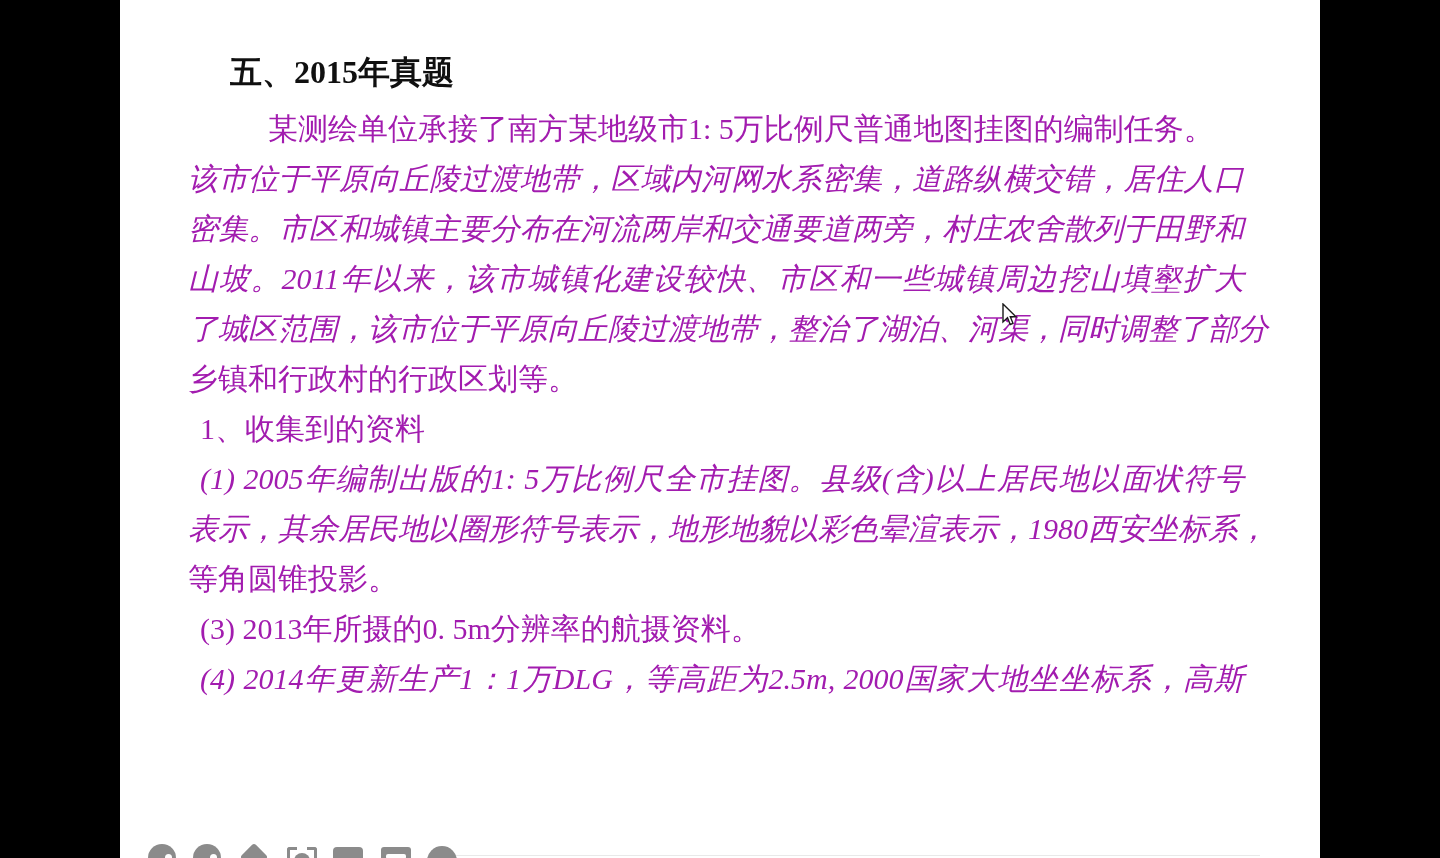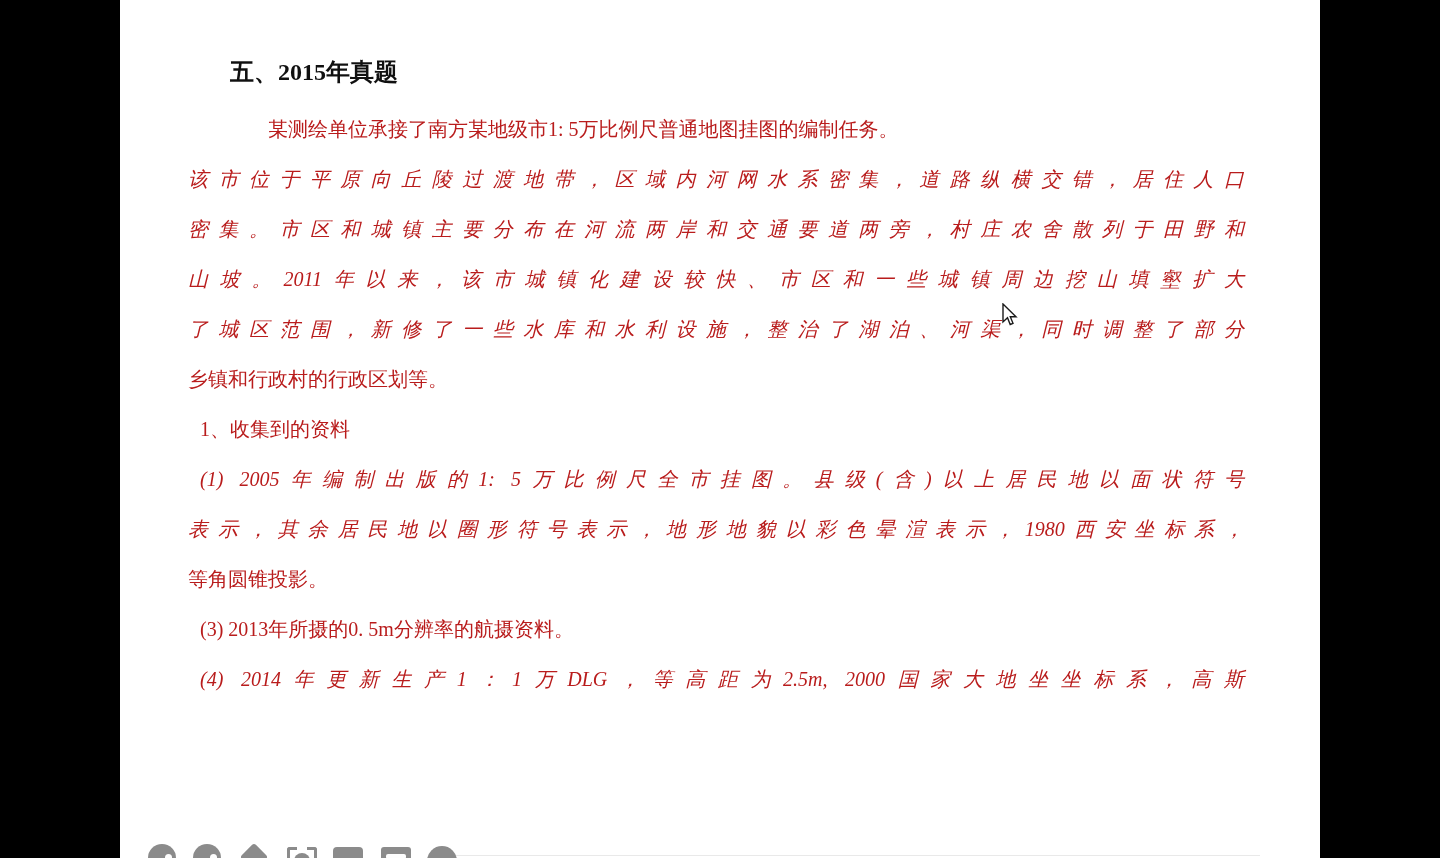--- a/index.html
+++ b/index.html
@@ -10,27 +10,27 @@
   .stage{position:relative;width:1440px;height:858px;background:#000;}
   .letterbox{position:absolute;top:0;height:858px;background:#000;}
   .letterbox.left{left:0;width:120px;}
   .letterbox.right{left:1320px;width:120px;}
   .page{
     position:absolute;left:120px;top:0;width:1200px;height:858px;
     background:#ffffff;overflow:hidden;
   }
   .page-title{
     position:absolute;left:110px;top:50px;height:44px;line-height:44px;
-    font-size:24px;font-weight:bold;color:#101010;white-space:nowrap;margin:0;
+    font-size:32px;font-weight:bold;color:#101010;white-space:nowrap;margin:0;
   }
   .textblock{
     position:absolute;left:68px;top:104px;width:1056px;
   }
   .line{
-    height:50px;line-height:50px;font-size:20px;color:#b91c1c;
+    height:50px;line-height:50px;font-size:30px;color:#a21caf;
     white-space:nowrap;
   }
   .j{text-align:justify;text-align-last:justify;font-style:italic;}
   .ind-p{text-indent:80px;}
   .ind-l{text-indent:12px;}
   
   .bottom-edge{
     position:absolute;left:330px;top:855px;width:810px;height:1px;
     background:#e9e9e9;
   }
@@ -73,21 +73,21 @@
 
   <div class="page">
 
     <h1 class="page-title">五、2015年真题</h1>
 
     <div class="textblock">
       <div class="line ind-p">某测绘单位承接了南方某地级市1: 5万比例尺普通地图挂图的编制任务。</div>
       <div class="line j">该市位于平原向丘陵过渡地带，区域内河网水系密集，道路纵横交错，居住人口</div>
       <div class="line j">密集。市区和城镇主要分布在河流两岸和交通要道两旁，村庄农舍散列于田野和</div>
       <div class="line j">山坡。2011年以来，该市城镇化建设较快、市区和一些城镇周边挖山填壑扩大</div>
-      <div class="line j">了城区范围，新修了一些水库和水利设施，整治了湖泊、河渠，同时调整了部分</div>
+      <div class="line j">了城区范围，该市位于平原向丘陵过渡地带，整治了湖泊、河渠，同时调整了部分</div>
       <div class="line">乡镇和行政村的行政区划等。</div>
       <div class="line ind-l">1、收集到的资料</div>
       <div class="line ind-l j">(1) 2005年编制出版的1: 5万比例尺全市挂图。县级(含)以上居民地以面状符号</div>
       <div class="line j">表示，其余居民地以圈形符号表示，地形地貌以彩色晕渲表示，1980西安坐标系，</div>
       <div class="line">等角圆锥投影。</div>
       <div class="line ind-l">(3) 2013年所摄的0. 5m分辨率的航摄资料。</div>
       <div class="line ind-l j">(4) 2014年更新生产1：1万DLG，等高距为2.5m, 2000国家大地坐坐标系，高斯</div>
     </div>
 
     <div class="bottom-edge"></div>

